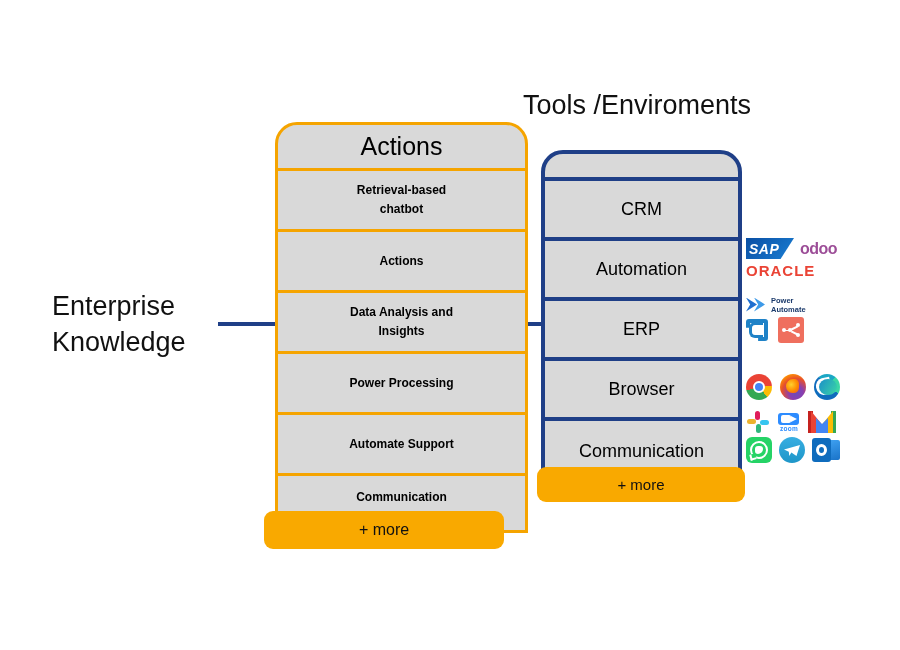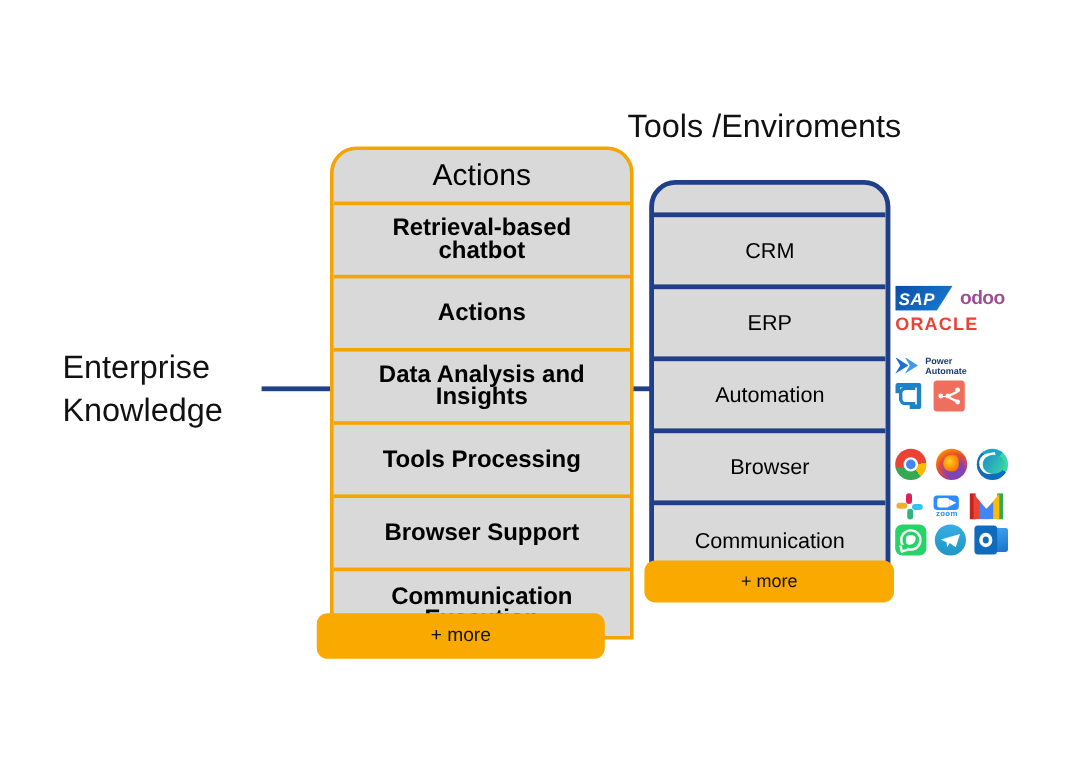--- a/index.html
+++ b/index.html
@@ -61,21 +61,21 @@
     box-sizing: border-box;
   }
   .action-row {
     height: 61px;
     box-sizing: border-box;
     border-bottom: 3px solid #f5a400;
     display: flex;
     align-items: center;
     justify-content: center;
     text-align: center;
-    font-size: 20px;
+    font-size: 12px;
     font-weight: bold;
     line-height: 19px;
     padding: 1px 8px;
     white-space: pre-line;
   }
   .action-row:last-child { border-bottom: none; }
 
   #actions-more {
     position: absolute;
     left: 264px;
@@ -403,34 +403,34 @@
 <div class="connector" id="connector-left"></div>
 <div class="connector" id="connector-mid"></div>
 
 <div id="actions-column">
   <div id="actions-header">Actions</div>
   <div class="action-row">Retrieval-based
 chatbot</div>
   <div class="action-row">Actions</div>
   <div class="action-row">Data Analysis and
 Insights</div>
-  <div class="action-row">Tools Processing</div>
-  <div class="action-row">Browser Support</div>
+  <div class="action-row">Power Processing</div>
+  <div class="action-row">Automate Support</div>
   <div class="action-row">Communication
 Execution</div>
 </div>
 <div id="actions-more">+ more</div>
 
 <div id="tools-title">Tools /Enviroments</div>
 
 <div id="tools-column">
   <div id="tools-cap"></div>
   <div class="tool-row">CRM</div>
+  <div class="tool-row">Automation</div>
   <div class="tool-row">ERP</div>
-  <div class="tool-row">Automation</div>
   <div class="tool-row">Browser</div>
   <div class="tool-row">Communication</div>
 </div>
 <div id="tools-more">+ more</div>
 
 <div id="logo-cluster">
 
 
   <div class="logo-group" style="top:56px;">
     <div class="logo-row">

